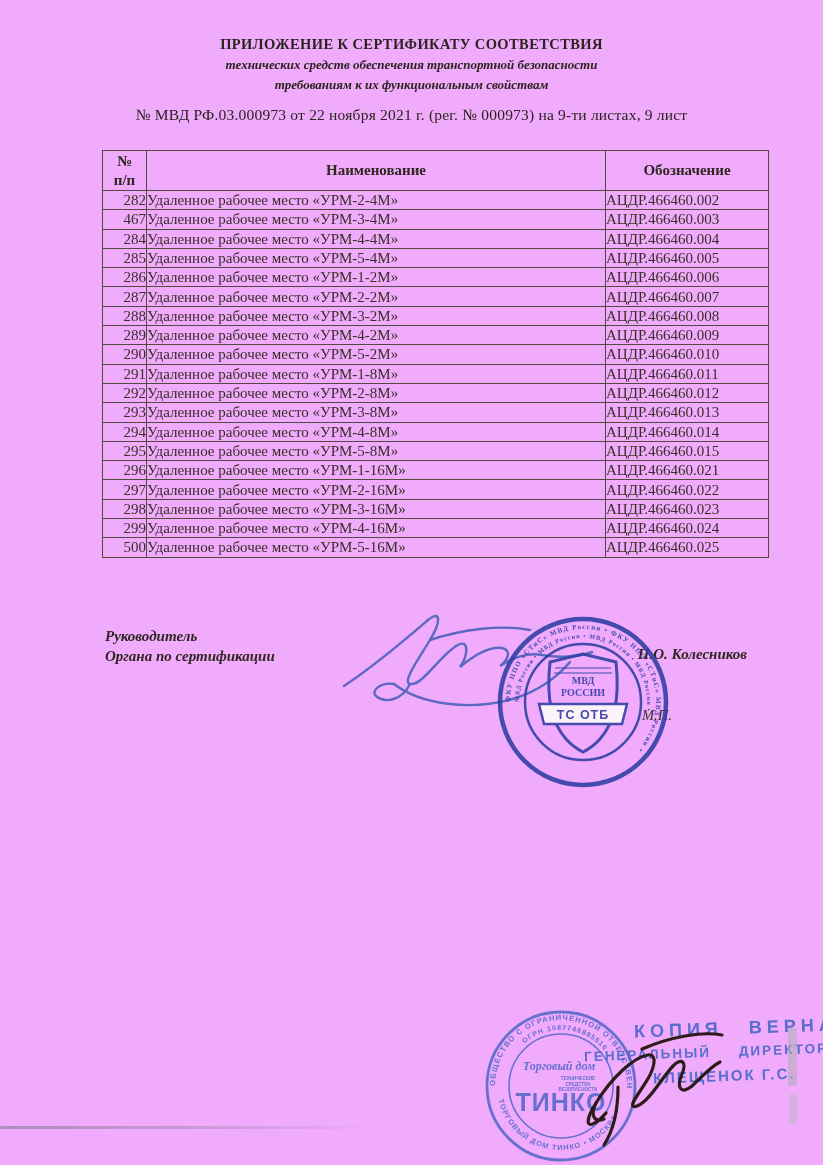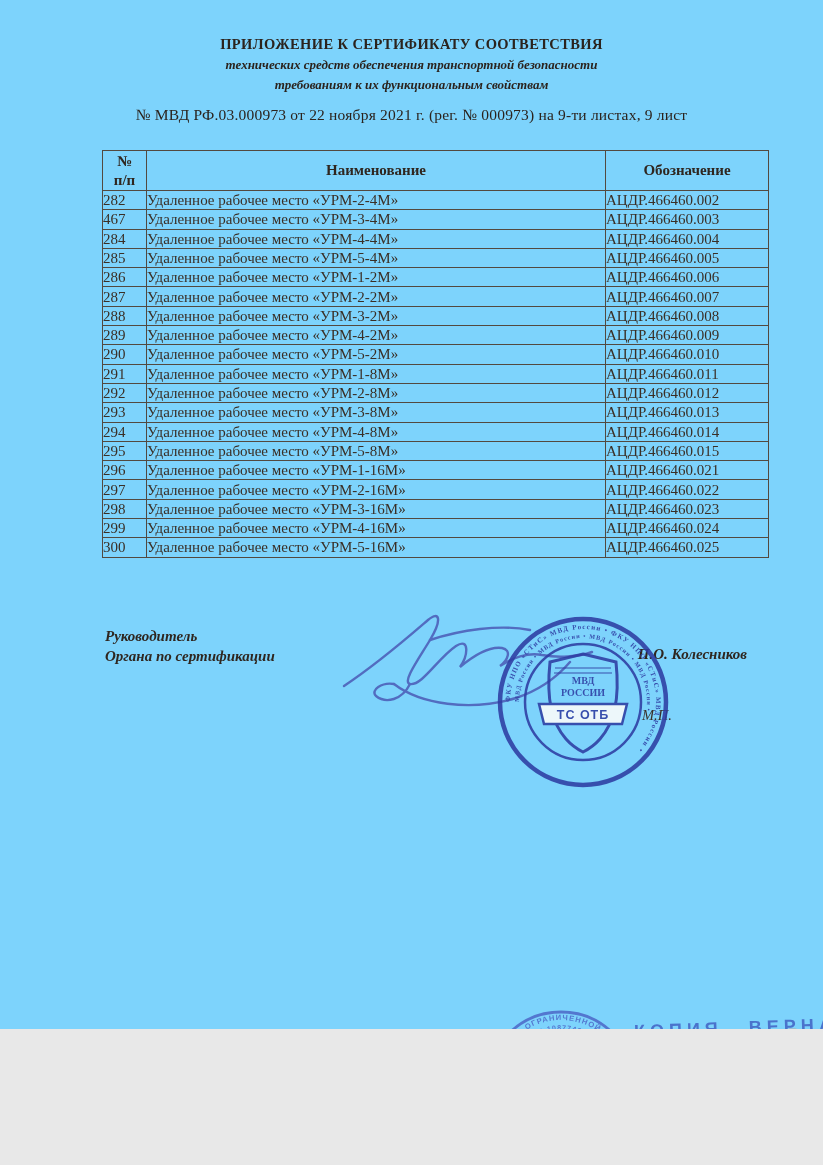--- a/index.html
+++ b/index.html
@@ -1,18 +1,18 @@
 <!DOCTYPE html>
 <html><head>
 <meta charset="utf-8">
 <style>
   html,body{margin:0;padding:0;background:#e8e8e8;}
   .page{
-    position:relative;width:823px;height:1029px;margin:0 auto;
-    background:#7dd3fc;overflow:hidden;
+    position:relative;width:823px;height:1165px;margin:0 auto;
+    background:#f0abfc;overflow:hidden;
     font-family:"Liberation Serif","DejaVu Serif",serif;color:#332b25;
   }
   
   .doc-header{position:absolute;top:36px;left:0;width:823px;text-align:center;}
   .title-1{font-size:14.5px;font-weight:bold;letter-spacing:.4px;color:#2b231d;}
   .title-2,.title-3{font-size:13px;font-weight:bold;margin-top:4px;color:#2b231d;font-style:italic;}
   .cert-line{position:absolute;top:106px;left:0;width:823px;text-align:center;
     font-size:15.5px;font-weight:normal;color:#2b231d;letter-spacing:.2px;}
   
   table.products{
@@ -20,21 +20,21 @@
     border-collapse:collapse;table-layout:fixed;
   }
   table.products th,table.products td{
     border:1.5px solid #53493f;font-size:15px;color:#3a2f26;
     padding:0;line-height:18.2px;overflow:hidden;white-space:nowrap;
   }
   table.products th{height:39px;font-weight:bold;text-align:center;vertical-align:middle;color:#2f261f;}
   th.c-num{width:43px;font-size:14px;line-height:15px;}
   th.c-name{width:458px;}
   th.c-des{width:162px;}
-  td.c-num{height:18.3px;text-align:left;}
+  td.c-num{height:18.3px;text-align:right;}
   td.c-name{padding-left:8px;}
   td.c-des{padding-left:13px;}
   
   .role{position:absolute;left:105px;top:626px;font-size:15px;font-weight:bold;
     font-style:italic;line-height:20px;color:#2f261f;}
   .signer-name{position:absolute;left:595px;top:646px;width:152px;text-align:right;
     font-size:15px;font-weight:bold;font-style:italic;color:#2f261f;}
   .seal-abbr{position:absolute;left:642px;top:707px;font-size:14.5px;font-style:italic;color:#3a3029;}
   
   .abs{position:absolute;}
@@ -157,21 +157,21 @@
           <td class="c-num">298</td>
           <td class="c-name">Удаленное рабочее место «УРМ-3-16М»</td>
           <td class="c-des">АЦДР.466460.023</td>
         </tr>
         <tr>
           <td class="c-num">299</td>
           <td class="c-name">Удаленное рабочее место «УРМ-4-16М»</td>
           <td class="c-des">АЦДР.466460.024</td>
         </tr>
         <tr>
-          <td class="c-num">300</td>
+          <td class="c-num">500</td>
           <td class="c-name">Удаленное рабочее место «УРМ-5-16М»</td>
           <td class="c-des">АЦДР.466460.025</td>
         </tr>
       </tbody>
   </table>
 
   <div class="role">
     <div>Руководитель</div>
     <div>Органа по сертификации</div>
   </div>

